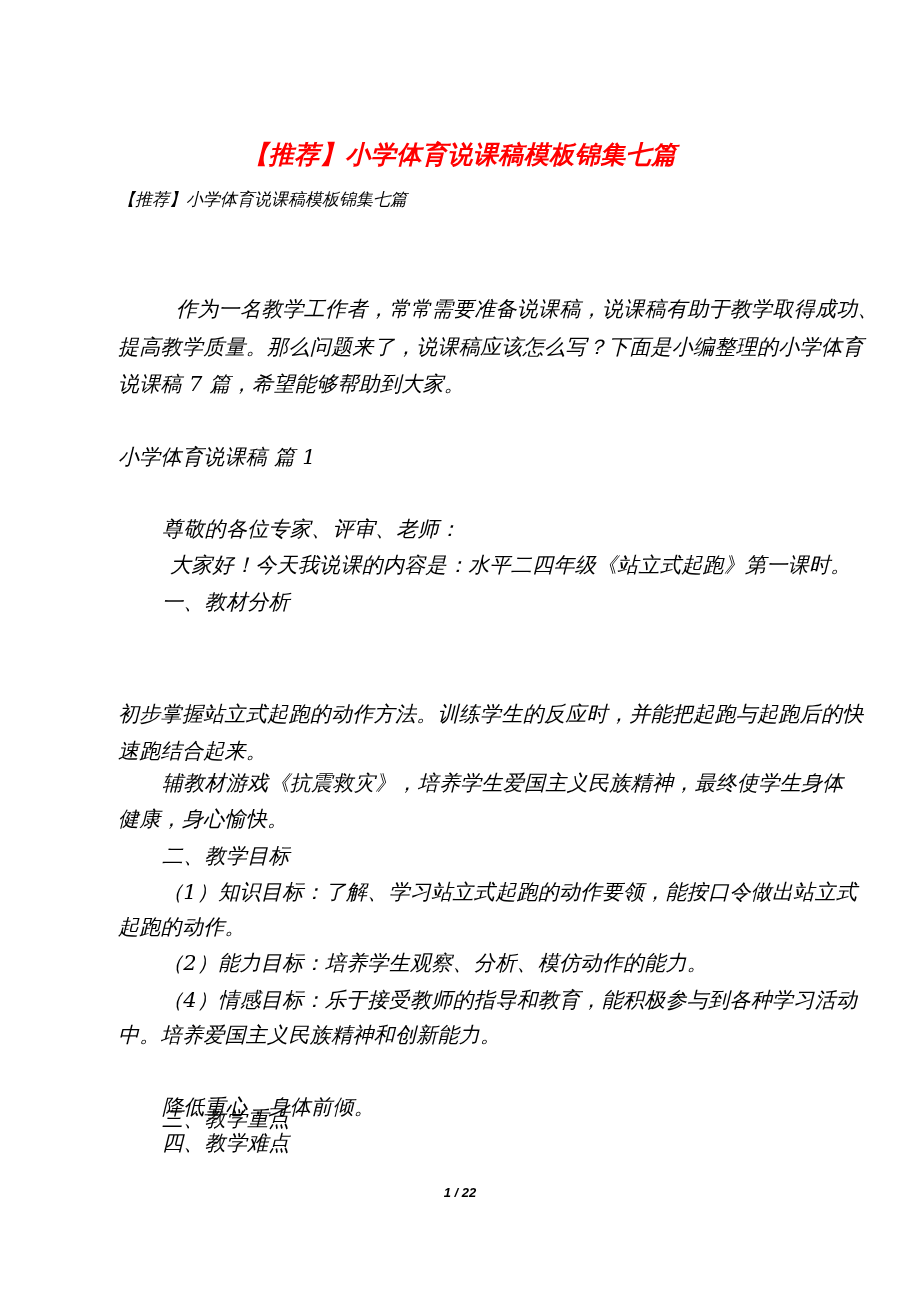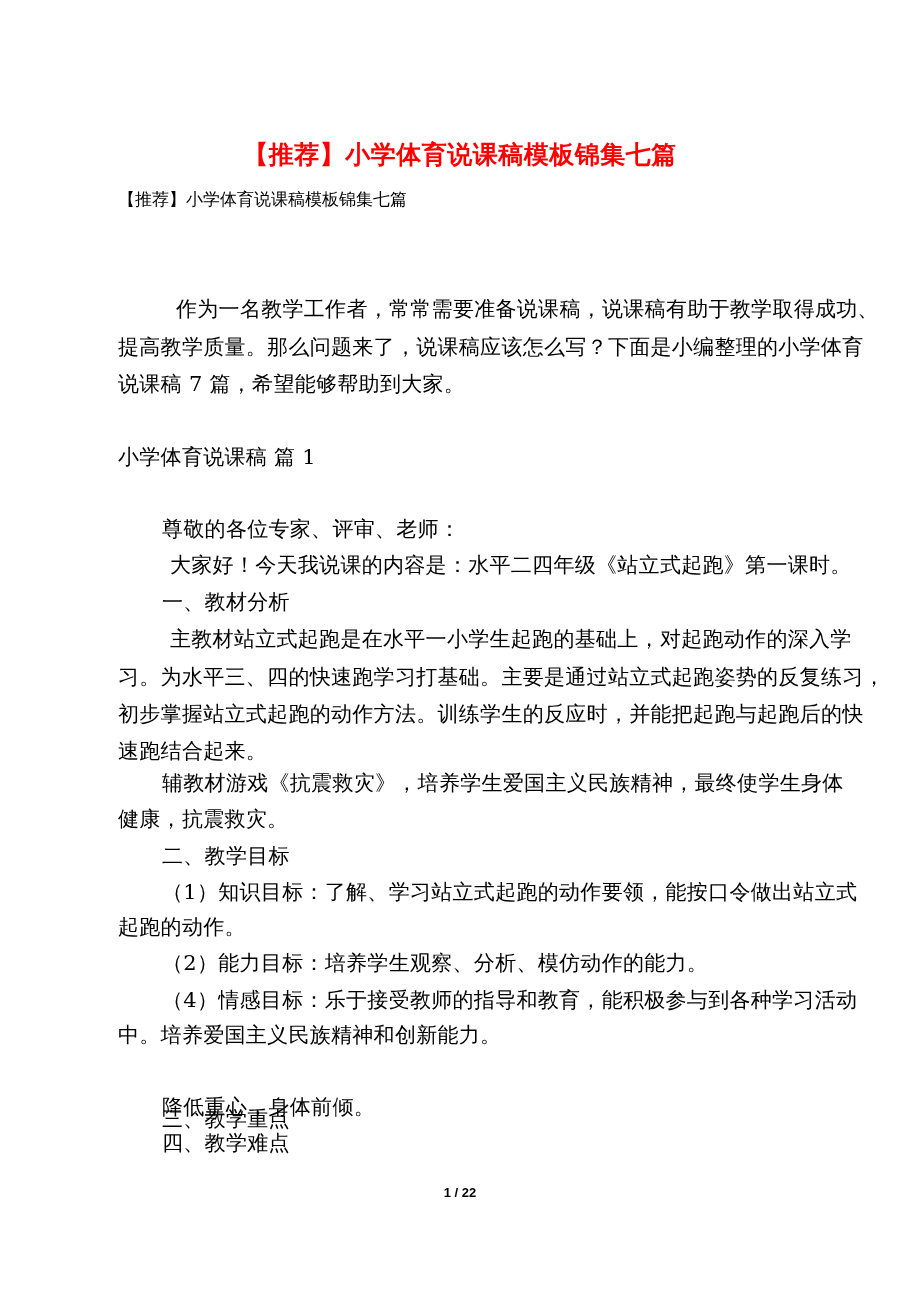--- a/index.html
+++ b/index.html
@@ -11,21 +11,21 @@
       width: 920px;
       height: 1302px;
       position: relative;
       overflow: hidden;
       font-family: "DejaVu Serif", "Liberation Serif", serif;
       color: #000000;
     }
     .page {
       position: absolute;
       left: 0; top: 0;
-      width: 920px; height: 1302px;
+      width: 920px; height: 1302px; font-style: italic;
     }
     .doc-title {
       position: absolute;
       left: 0; top: 138px;
       width: 920px;
       text-align: center;
       font-size: 25px;
       font-weight: bold;
       color: #ff0000;
       line-height: 34px;
@@ -67,26 +67,24 @@
 
   <div class="line" style="left:176px; top:296px;">作为一名教学工作者，常常需要准备说课稿，说课稿有助于教学取得成功、</div>
   <div class="line" style="left:118px; top:334px;">提高教学质量。那么问题来了，说课稿应该怎么写？下面是小编整理的小学体育</div>
   <div class="line" style="left:118px; top:371px;">说课稿 7 篇，希望能够帮助到大家。</div>
 
   <div class="line" style="left:118px; top:444px;">小学体育说课稿  篇 1</div>
 
   <div class="line" style="left:170px; top:552px;">大家好！今天我说课的内容是：水平二四年级《站立式起跑》第一课时。</div>
   <div class="line" style="left:162px; top:516px;">尊敬的各位专家、评审、老师：</div>
   <div class="line" style="left:162px; top:589px;">一、教材分析</div>
-  <div class="line" style="left:170px; top:626px;">主教材站立式起跑是在水平一小学生起跑的基础上，对起跑动作的深入学</div>
-  <div class="line" style="left:118px; top:664px;">习。为水平三、四的快速跑学习打基础。主要是通过站立式起跑姿势的反复练习，</div>
   <div class="line" style="left:118px; top:701px;">初步掌握站立式起跑的动作方法。训练学生的反应时，并能把起跑与起跑后的快</div>
   <div class="line" style="left:118px; top:738px;">速跑结合起来。</div>
   <div class="line" style="left:162px; top:770px;">辅教材游戏《抗震救灾》，培养学生爱国主义民族精神，最终使学生身体</div>
-  <div class="line" style="left:118px; top:806px;">健康，抗震救灾。</div>
+  <div class="line" style="left:118px; top:806px;">健康，身心愉快。</div>
   <div class="line" style="left:162px; top:843px;">二、教学目标</div>
   <div class="line" style="left:162px; top:879px;">（1）知识目标：了解、学习站立式起跑的动作要领，能按口令做出站立式</div>
   <div class="line" style="left:118px; top:914px;">起跑的动作。</div>
   <div class="line" style="left:162px; top:950px;">（2）能力目标：培养学生观察、分析、模仿动作的能力。</div>
   <div class="line" style="left:162px; top:987px;">（4）情感目标：乐于接受教师的指导和教育，能积极参与到各种学习活动</div>
   <div class="line" style="left:118px; top:1022px;">中。培养爱国主义民族精神和创新能力。</div>
   <div class="line" style="left:162px; top:1058px;margin-top:48px;">三、教学重点</div>
   <div class="line" style="left:162px; top:1094px;">降低重心，身体前倾。</div>
   <div class="line" style="left:162px; top:1130px;">四、教学难点</div>
 

